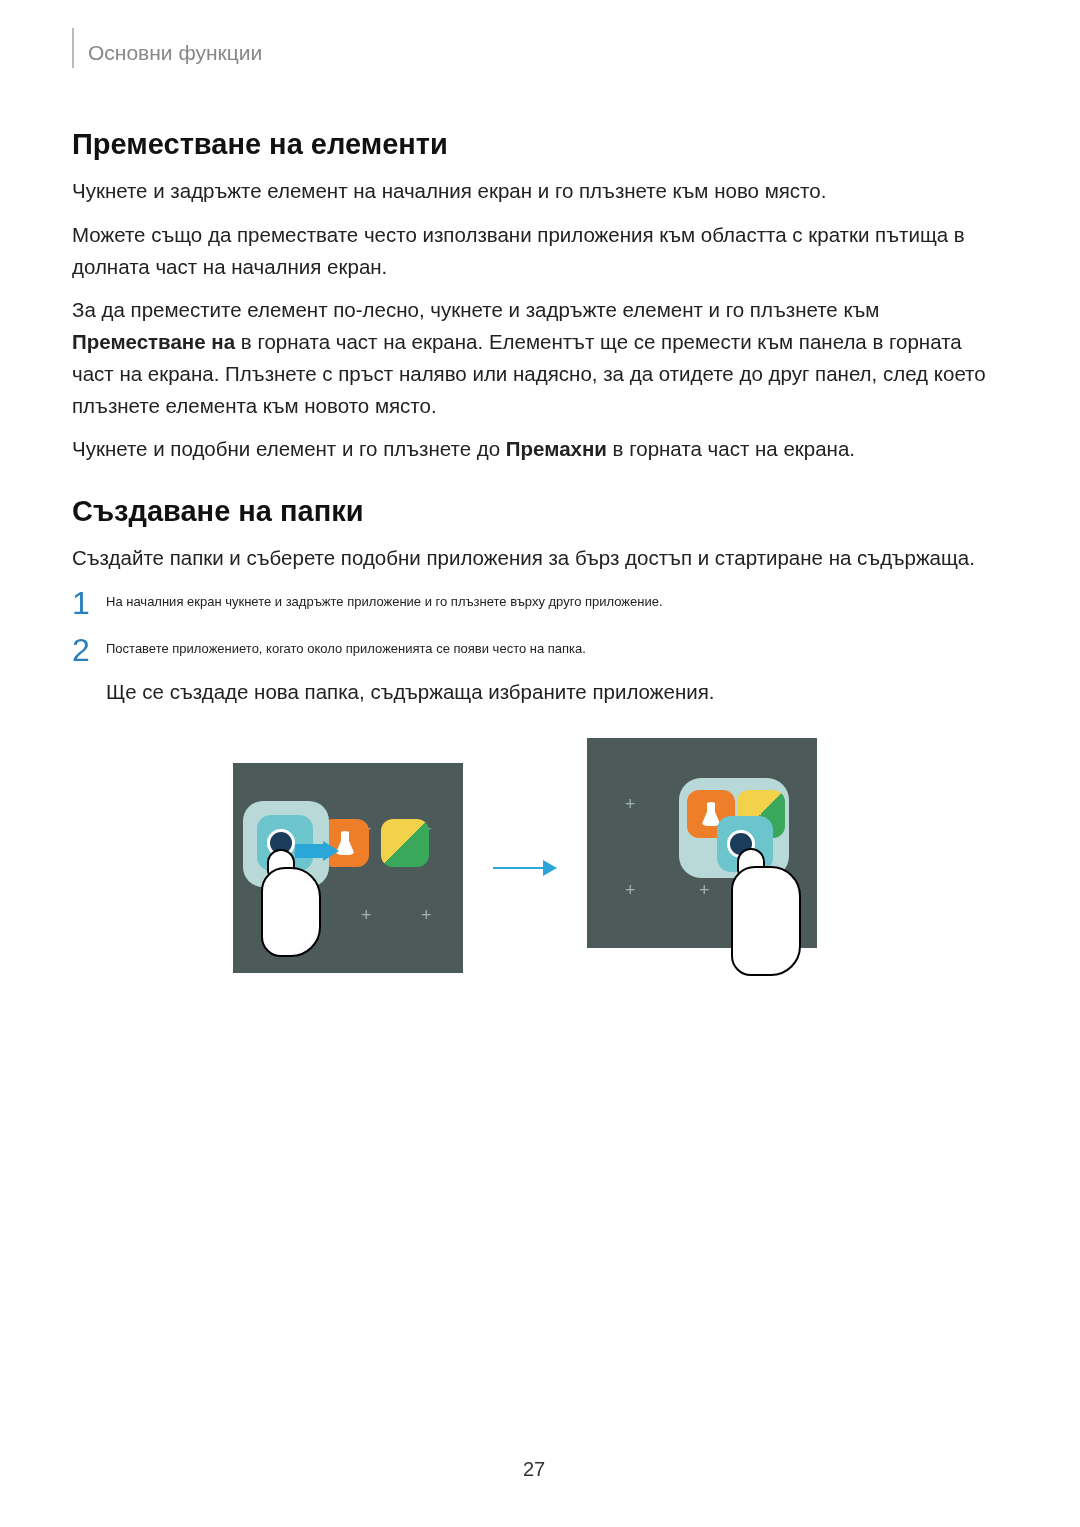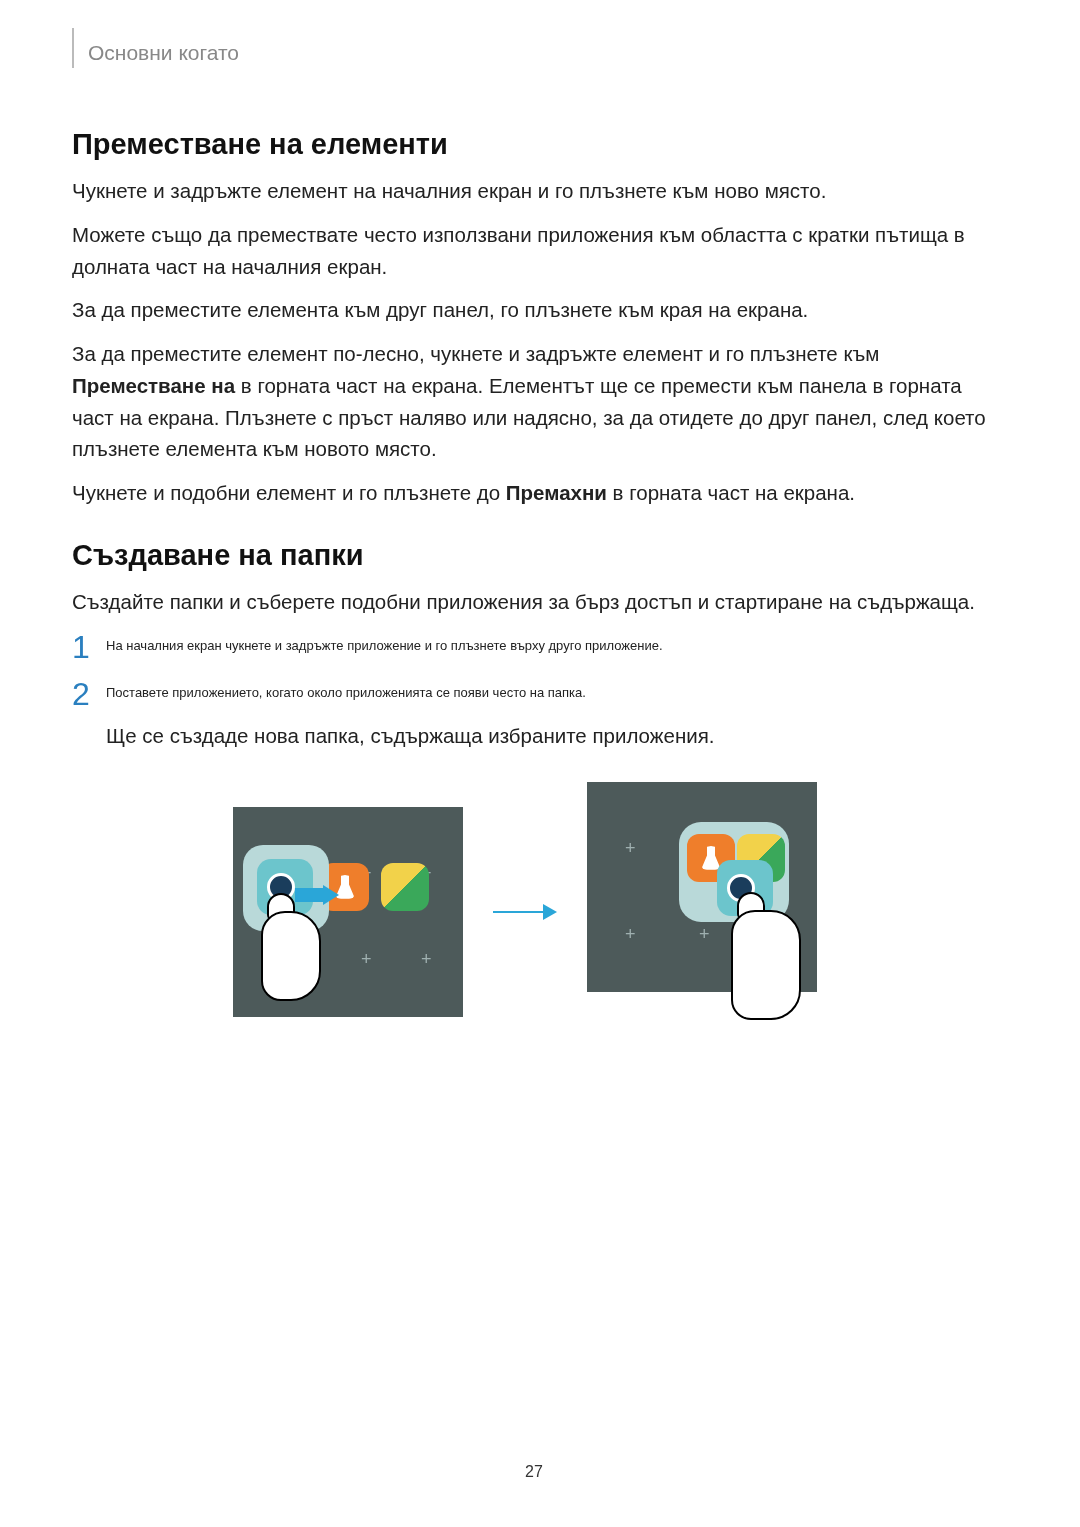--- a/index.html
+++ b/index.html
@@ -193,37 +193,36 @@
       width:0; height:0;
       border-top:8px solid transparent;
       border-bottom:8px solid transparent;
       border-left:14px solid #2aa6d8;
     }
     .page-num {
       position: absolute;
       bottom: 46px;
       left: 0; right: 12px;
       text-align: center;
-      font-size: 16px;
+      font-size: 20px;
       color: #333;
     }
   </style>
 </head>
 <body>
 
 <div class="page">
   <div class="header-row">
     <div class="vrule"></div>
-    <div class="header-text">Основни когато</div>
+    <div class="header-text">Основни функции</div>
   </div>
 
   <h3 class="section">Преместване на елементи</h3>
   <p class="body">Чукнете и задръжте елемент на началния екран и го плъзнете към ново място.</p>
   <p class="body">Можете също да премествате често използвани приложения към областта с кратки пътища в долната част на началния екран.</p>
-  <p class="body">За да преместите елемента към друг панел, го плъзнете към края на екрана.</p>
   <p class="body">
     <span>За да преместите елемент по-лесно, чукнете и задръжте елемент и го плъзнете към </span><span class="bold">Преместване на</span><span> в горната част на екрана. Елементът ще се премести към панела в горната част на екрана. Плъзнете с пръст наляво или надясно, за да отидете до друг панел, след което плъзнете елемента към новото място.</span>
   </p>
 
   <p class="body">
     <span>Чукнете и подобни елемент и го плъзнете до </span><span class="bold">Премахни</span><span> в горната част на екрана.</span>
   </p>
 
   <h3 class="section">Създаване на папки</h3>
   <p class="body">Създайте папки и съберете подобни приложения за бърз достъп и стартиране на съдържаща.</p>

